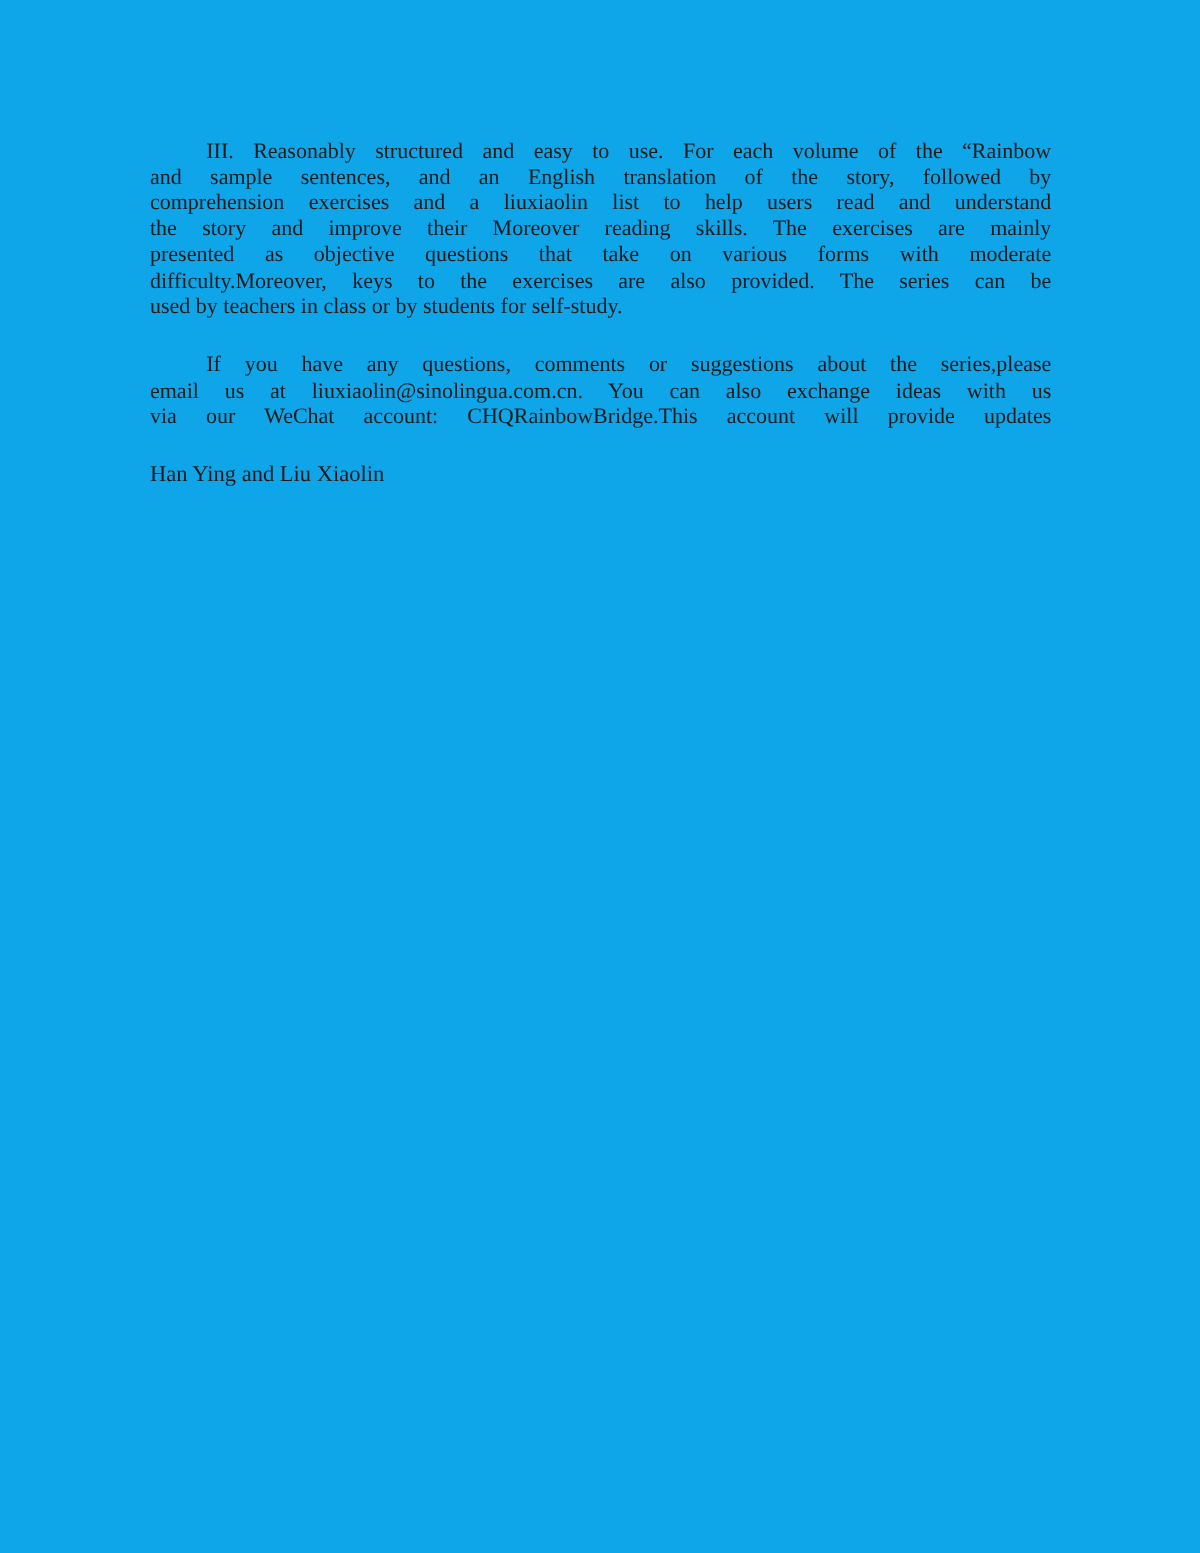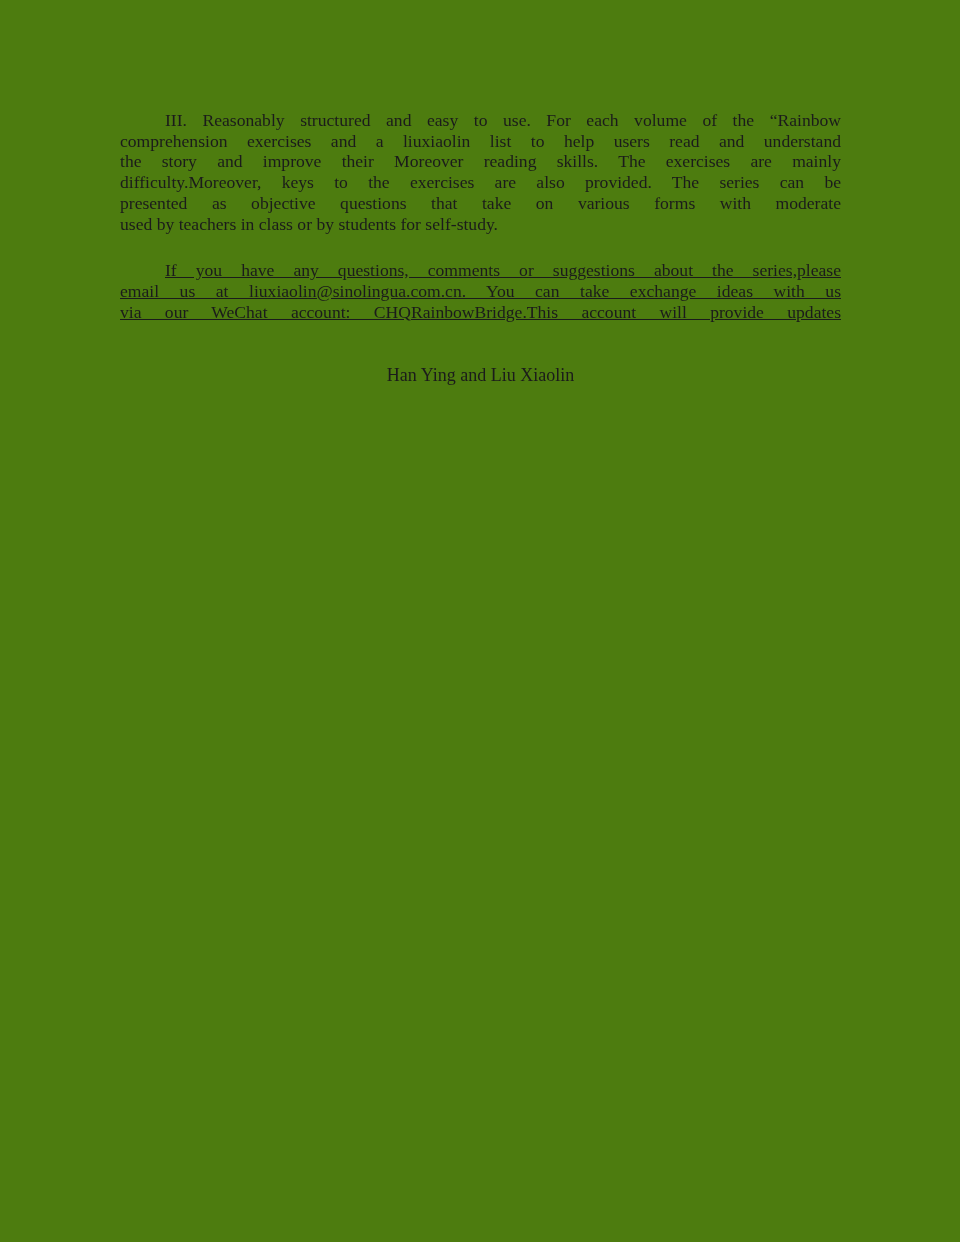--- a/index.html
+++ b/index.html
@@ -18,53 +18,54 @@
   }
   .text-block {
     position: absolute;
     left: 120px;
     top: 110px;
     width: 721px;
     font-size: 17.6px;
     line-height: 20.7px;
   }
   .paragraph { margin: 0; }
-  .paragraph + .paragraph { margin-top: 26px; text-decoration: underline; }
+  .paragraph + .paragraph { margin-top: 26px; }
   .line {
     text-align: justify;
     text-align-last: justify;
     -moz-text-align-last: justify;
     white-space: normal;
   }
   .line.first { text-indent: 45px; }
   .line.last {
     text-align-last: left;
     -moz-text-align-last: left;
   }
   .signature {
-    margin-top: 43px;
-    text-align: center;
+    margin-top: 26px;
+    text-align: left;
     font-size: 18px;
   }
 </style>
 </head>
 <body>
 
-<div class="page" style="background: #4d7c0f; color: rgb(27, 27, 27);">
+<div class="page" style="background: #0ea5e9; color: rgb(27, 27, 27);">
   <div class="text-block">
     <div id="paragraphs">
         <div class="paragraph">
           <div class="line first">III. Reasonably structured and easy to use. For each volume of the “Rainbow</div>
+          <div class="line">and sample sentences, and an English translation of the story, followed by</div>
           <div class="line">comprehension exercises and a liuxiaolin list to help users read and understand</div>
           <div class="line">the story and improve their Moreover reading skills. The exercises are mainly</div>
+          <div class="line">presented as objective questions that take on various forms with moderate</div>
           <div class="line">difficulty.Moreover, keys to the exercises are also provided. The series can be</div>
-          <div class="line">presented as objective questions that take on various forms with moderate</div>
           <div class="line last">used by teachers in class or by students for self-study.</div>
         </div>
         <div class="paragraph">
           <div class="line first">If you have any questions, comments or suggestions about the series,please</div>
-          <div class="line">email us at liuxiaolin@sinolingua.com.cn. You can take exchange ideas with us</div>
+          <div class="line">email us at liuxiaolin@sinolingua.com.cn. You can also exchange ideas with us</div>
           <div class="line">via our WeChat account: CHQRainbowBridge.This account will provide updates</div>
         </div>
       </div>
     <div class="signature">Han Ying and Liu Xiaolin</div>
   </div>
 </div>
 
 </body></html>

